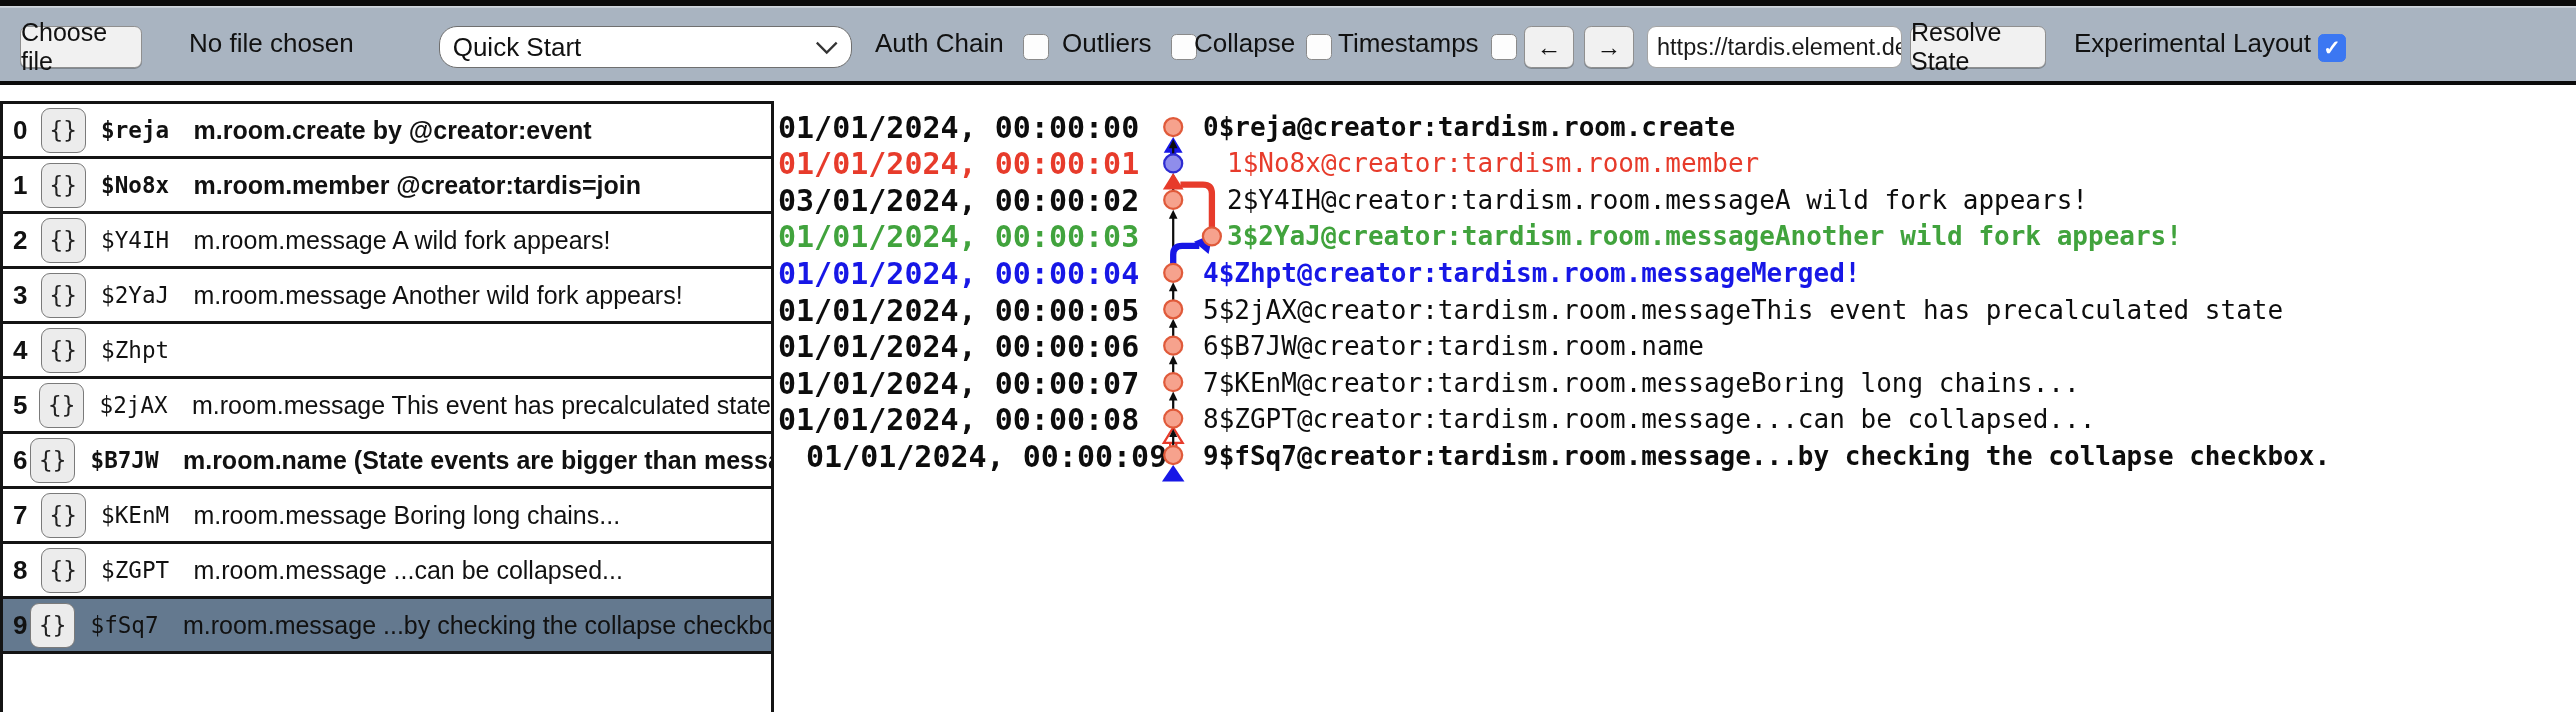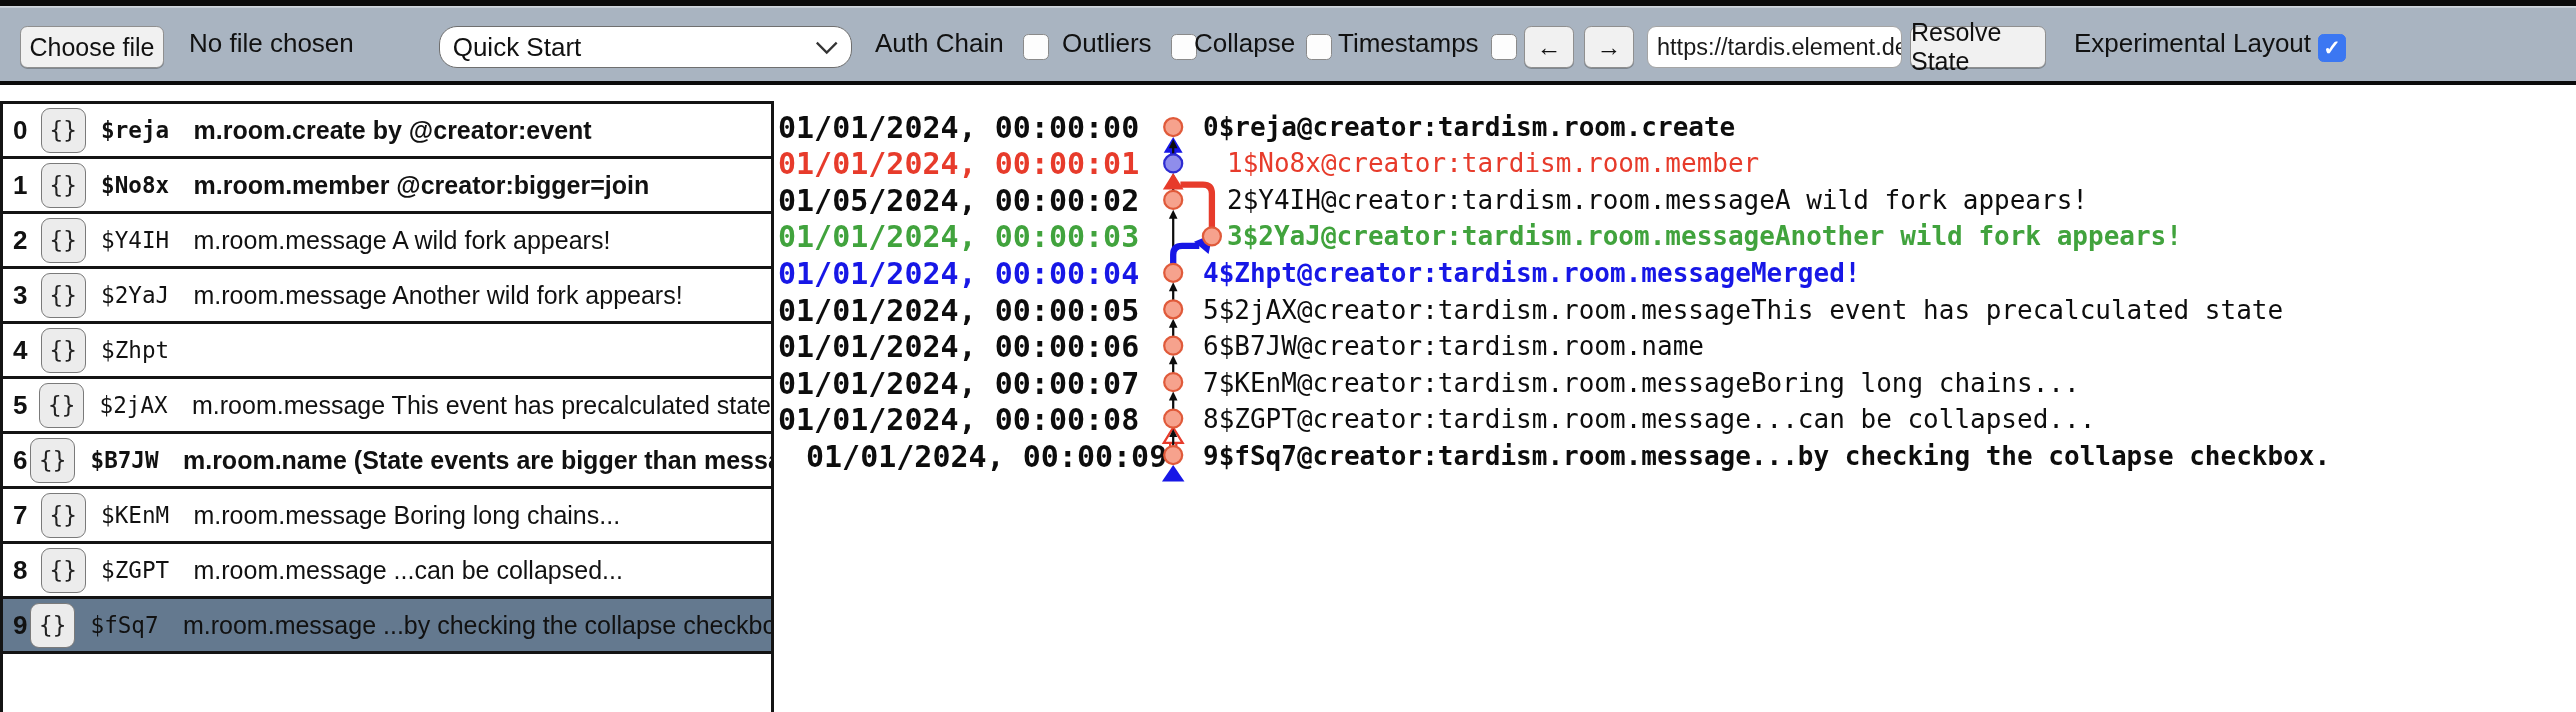--- a/index.html
+++ b/index.html
@@ -55,21 +55,21 @@
   .head-red{fill:var(--red);}
   .edge-blue{stroke:var(--blue);stroke-width:7;fill:none;}
   .head-blue{fill:var(--blue);}
   .node{fill:var(--salmon);stroke:var(--salmon-border);stroke-width:2.5;}
   .node-purple{fill:var(--purple);stroke:var(--purple-border);stroke-width:2.5;}
 </style>
 </head>
 <body>
 
 <div class="toolbar">
-  <div class="ctl btn" style="left:20px;width:144px;">
+  <div class="ctl btn" style="left:20px;width:122px;">
       <span>Choose file</span>
     </div>
   <div class="tl" style="left:189px;text-align:center;">No file chosen</div>
 
   <div class="ctl select" style="left:439px;width:413px;border-radius:18px;">
     <span>Quick Start</span>
     <svg width="23.5" height="16.3" viewBox="0 0 26 18">
         <polyline points="2,4 13,15 24,4" fill="none" stroke="#333" stroke-width="2.5"></polyline>
       </svg>
   </div>
@@ -111,21 +111,21 @@
   <div class="lrow bold-row">
     <div class="lnum">0</div>
     <div class="jbtn">{}</div>
     <div class="lid">$reja</div>
     <div class="ldesc"><span>m.room.create</span> <span>by @creator:event</span></div>
   </div>
   <div class="lrow bold-row">
     <div class="lnum">1</div>
     <div class="jbtn">{}</div>
     <div class="lid">$No8x</div>
-    <div class="ldesc"><span>m.room.member</span> <span>@creator:bigger=join</span></div>
+    <div class="ldesc"><span>m.room.member</span> <span>@creator:tardis=join</span></div>
   </div>
   <div class="lrow">
     <div class="lnum">2</div>
     <div class="jbtn">{}</div>
     <div class="lid">$Y4IH</div>
     <div class="ldesc"><span>m.room.message</span> <span>A wild fork appears!</span></div>
   </div>
   <div class="lrow">
     <div class="lnum">3</div>
     <div class="jbtn">{}</div>
@@ -164,21 +164,21 @@
   <div class="lrow sel">
     <div class="lnum">9</div>
     <div class="jbtn">{}</div>
     <div class="lid">$fSq7</div>
     <div class="ldesc"><span>m.room.message</span> <span>...by checking the collapse checkbox.</span></div>
   </div>
 </div>
 
 <div class="trow c-black" style="top:109px;">01/01/2024, 00:00:00</div>
 <div class="trow c-red" style="top:145px;">01/01/2024, 00:00:01</div>
-<div class="trow c-black" style="top:182px;">01/05/2024, 00:00:02</div>
+<div class="trow c-black" style="top:182px;">03/01/2024, 00:00:02</div>
 <div class="trow c-green" style="top:218px;">01/01/2024, 00:00:03</div>
 <div class="trow c-blue" style="top:255px;">01/01/2024, 00:00:04</div>
 <div class="trow c-black" style="top:292px;">01/01/2024, 00:00:05</div>
 <div class="trow c-black" style="top:328px;">01/01/2024, 00:00:06</div>
 <div class="trow c-black" style="top:365px;">01/01/2024, 00:00:07</div>
 <div class="trow c-black" style="top:401px;">01/01/2024, 00:00:08</div>
 <div class="trow c-black" style="top:438px;margin-left:28px;">01/01/2024, 00:00:09</div>
 
 <svg class="dag" viewBox="0 0 110 450">
 

